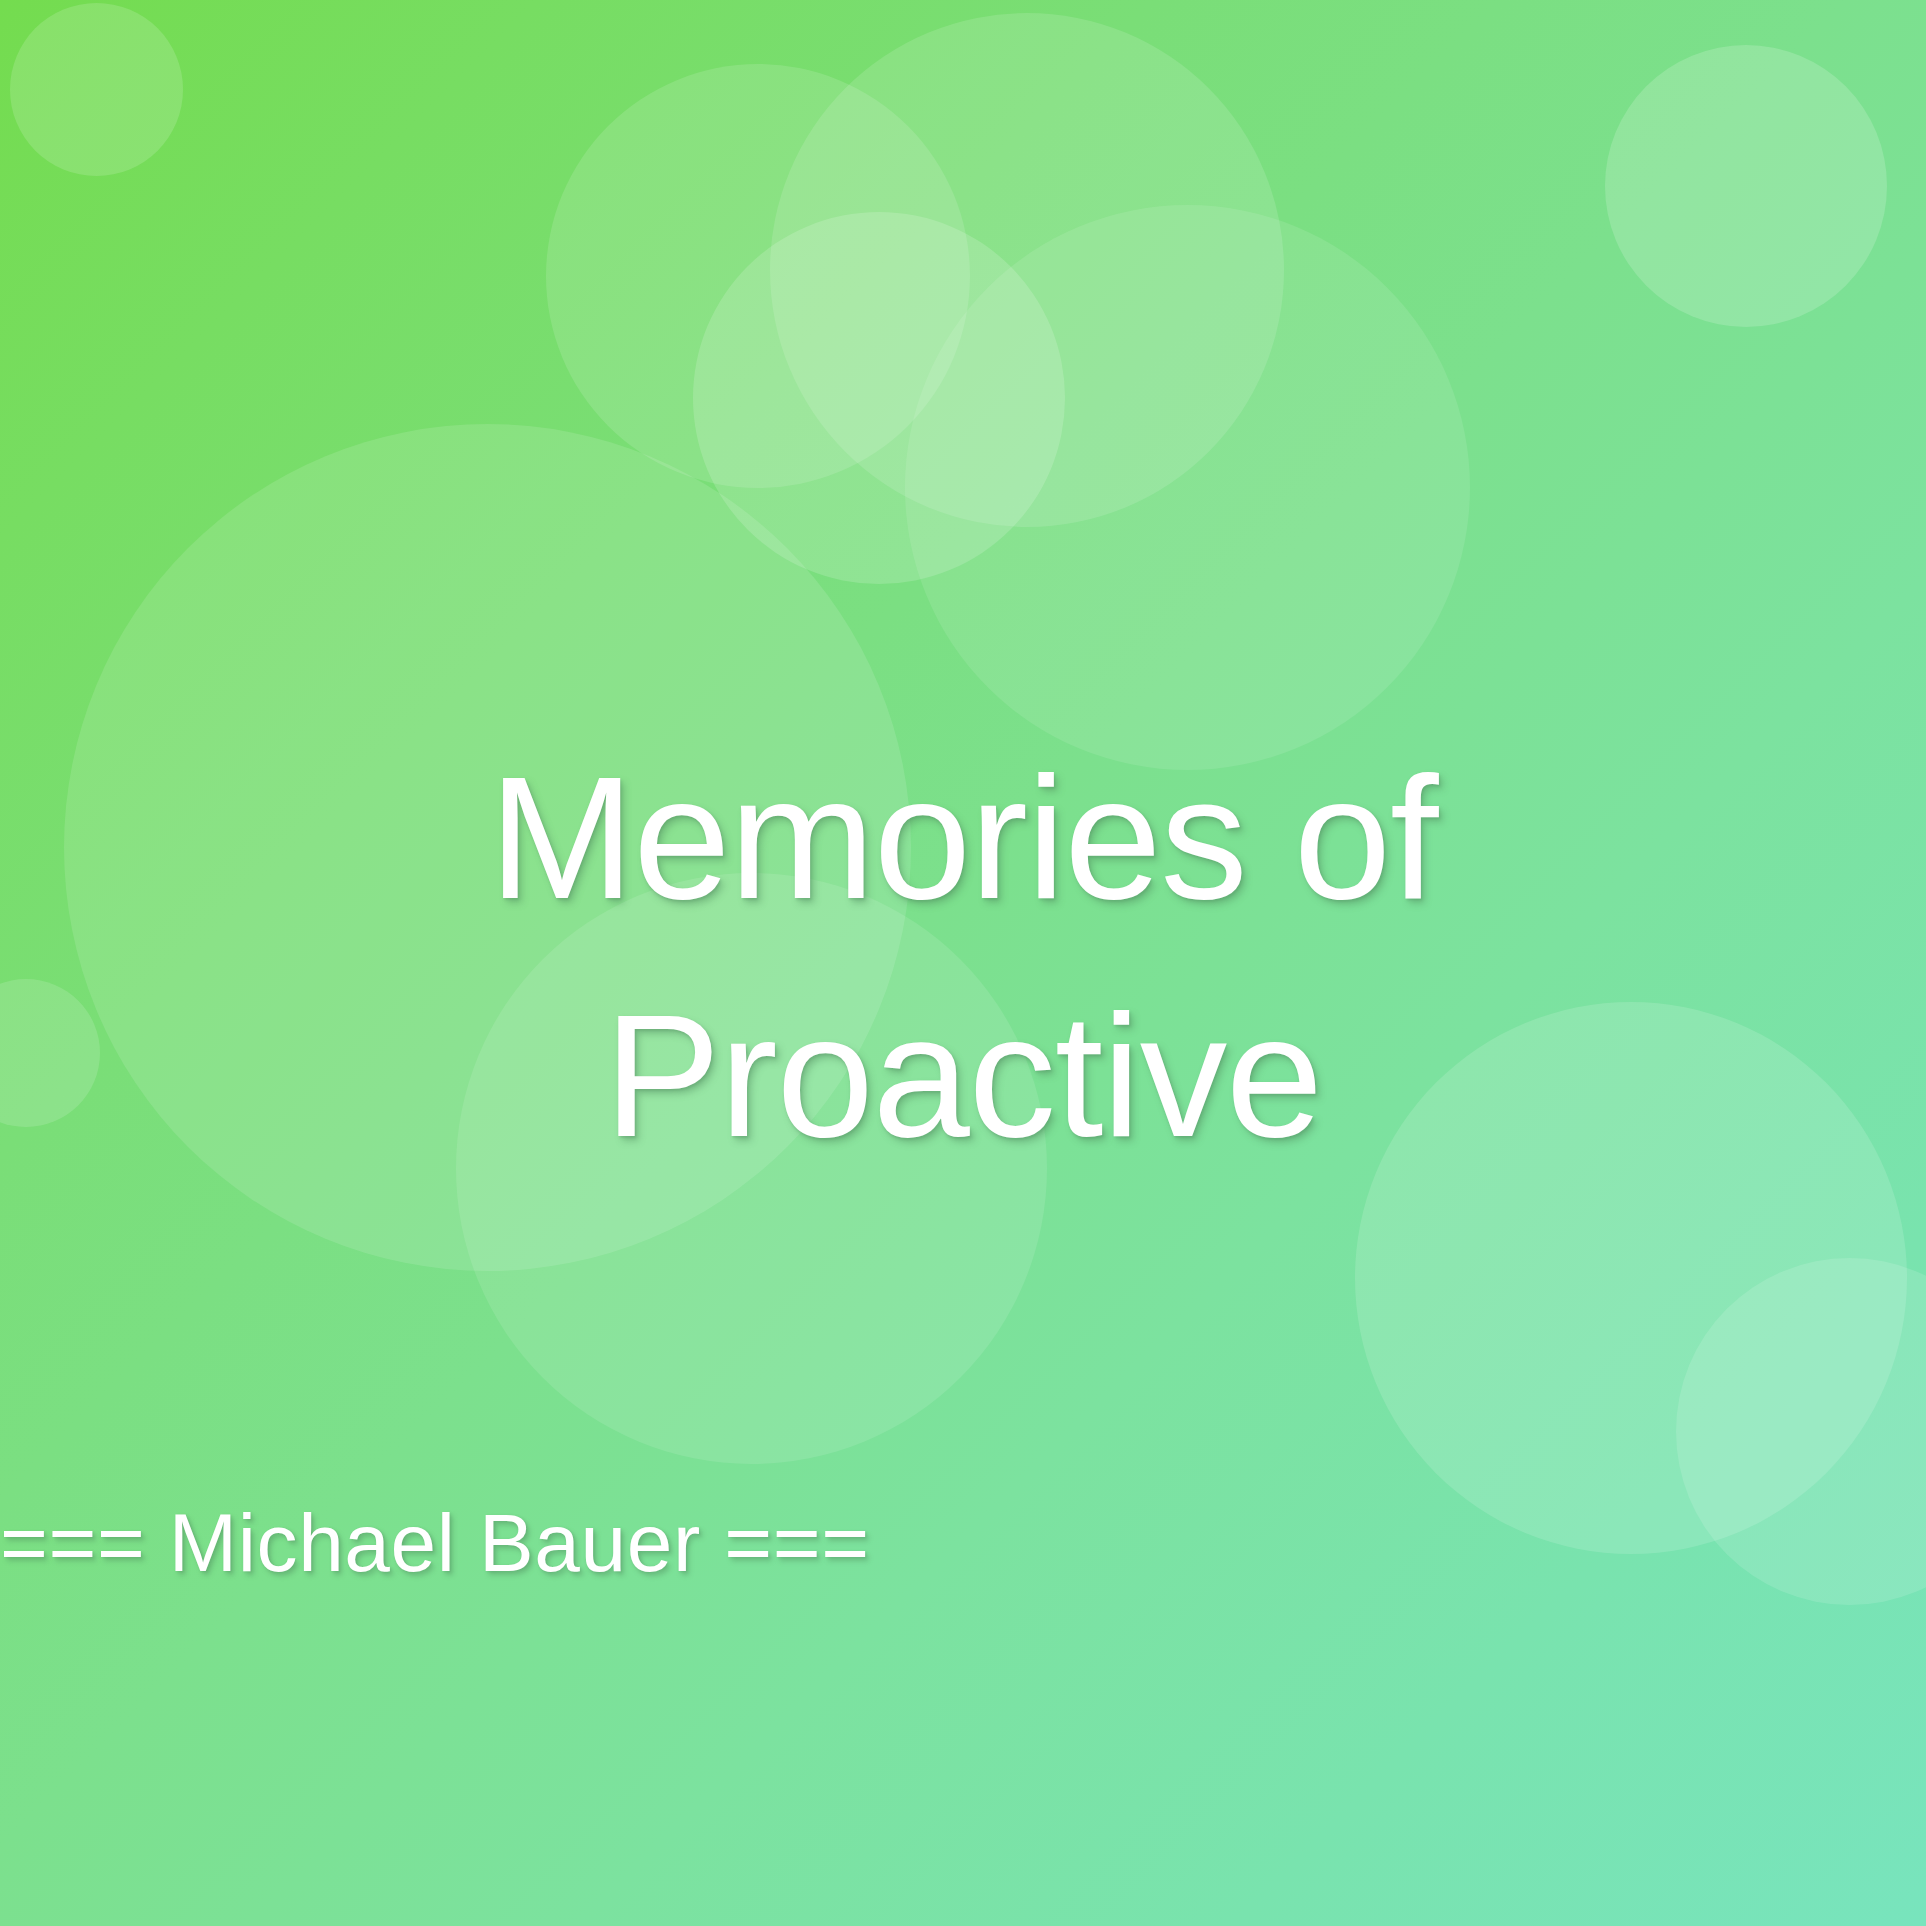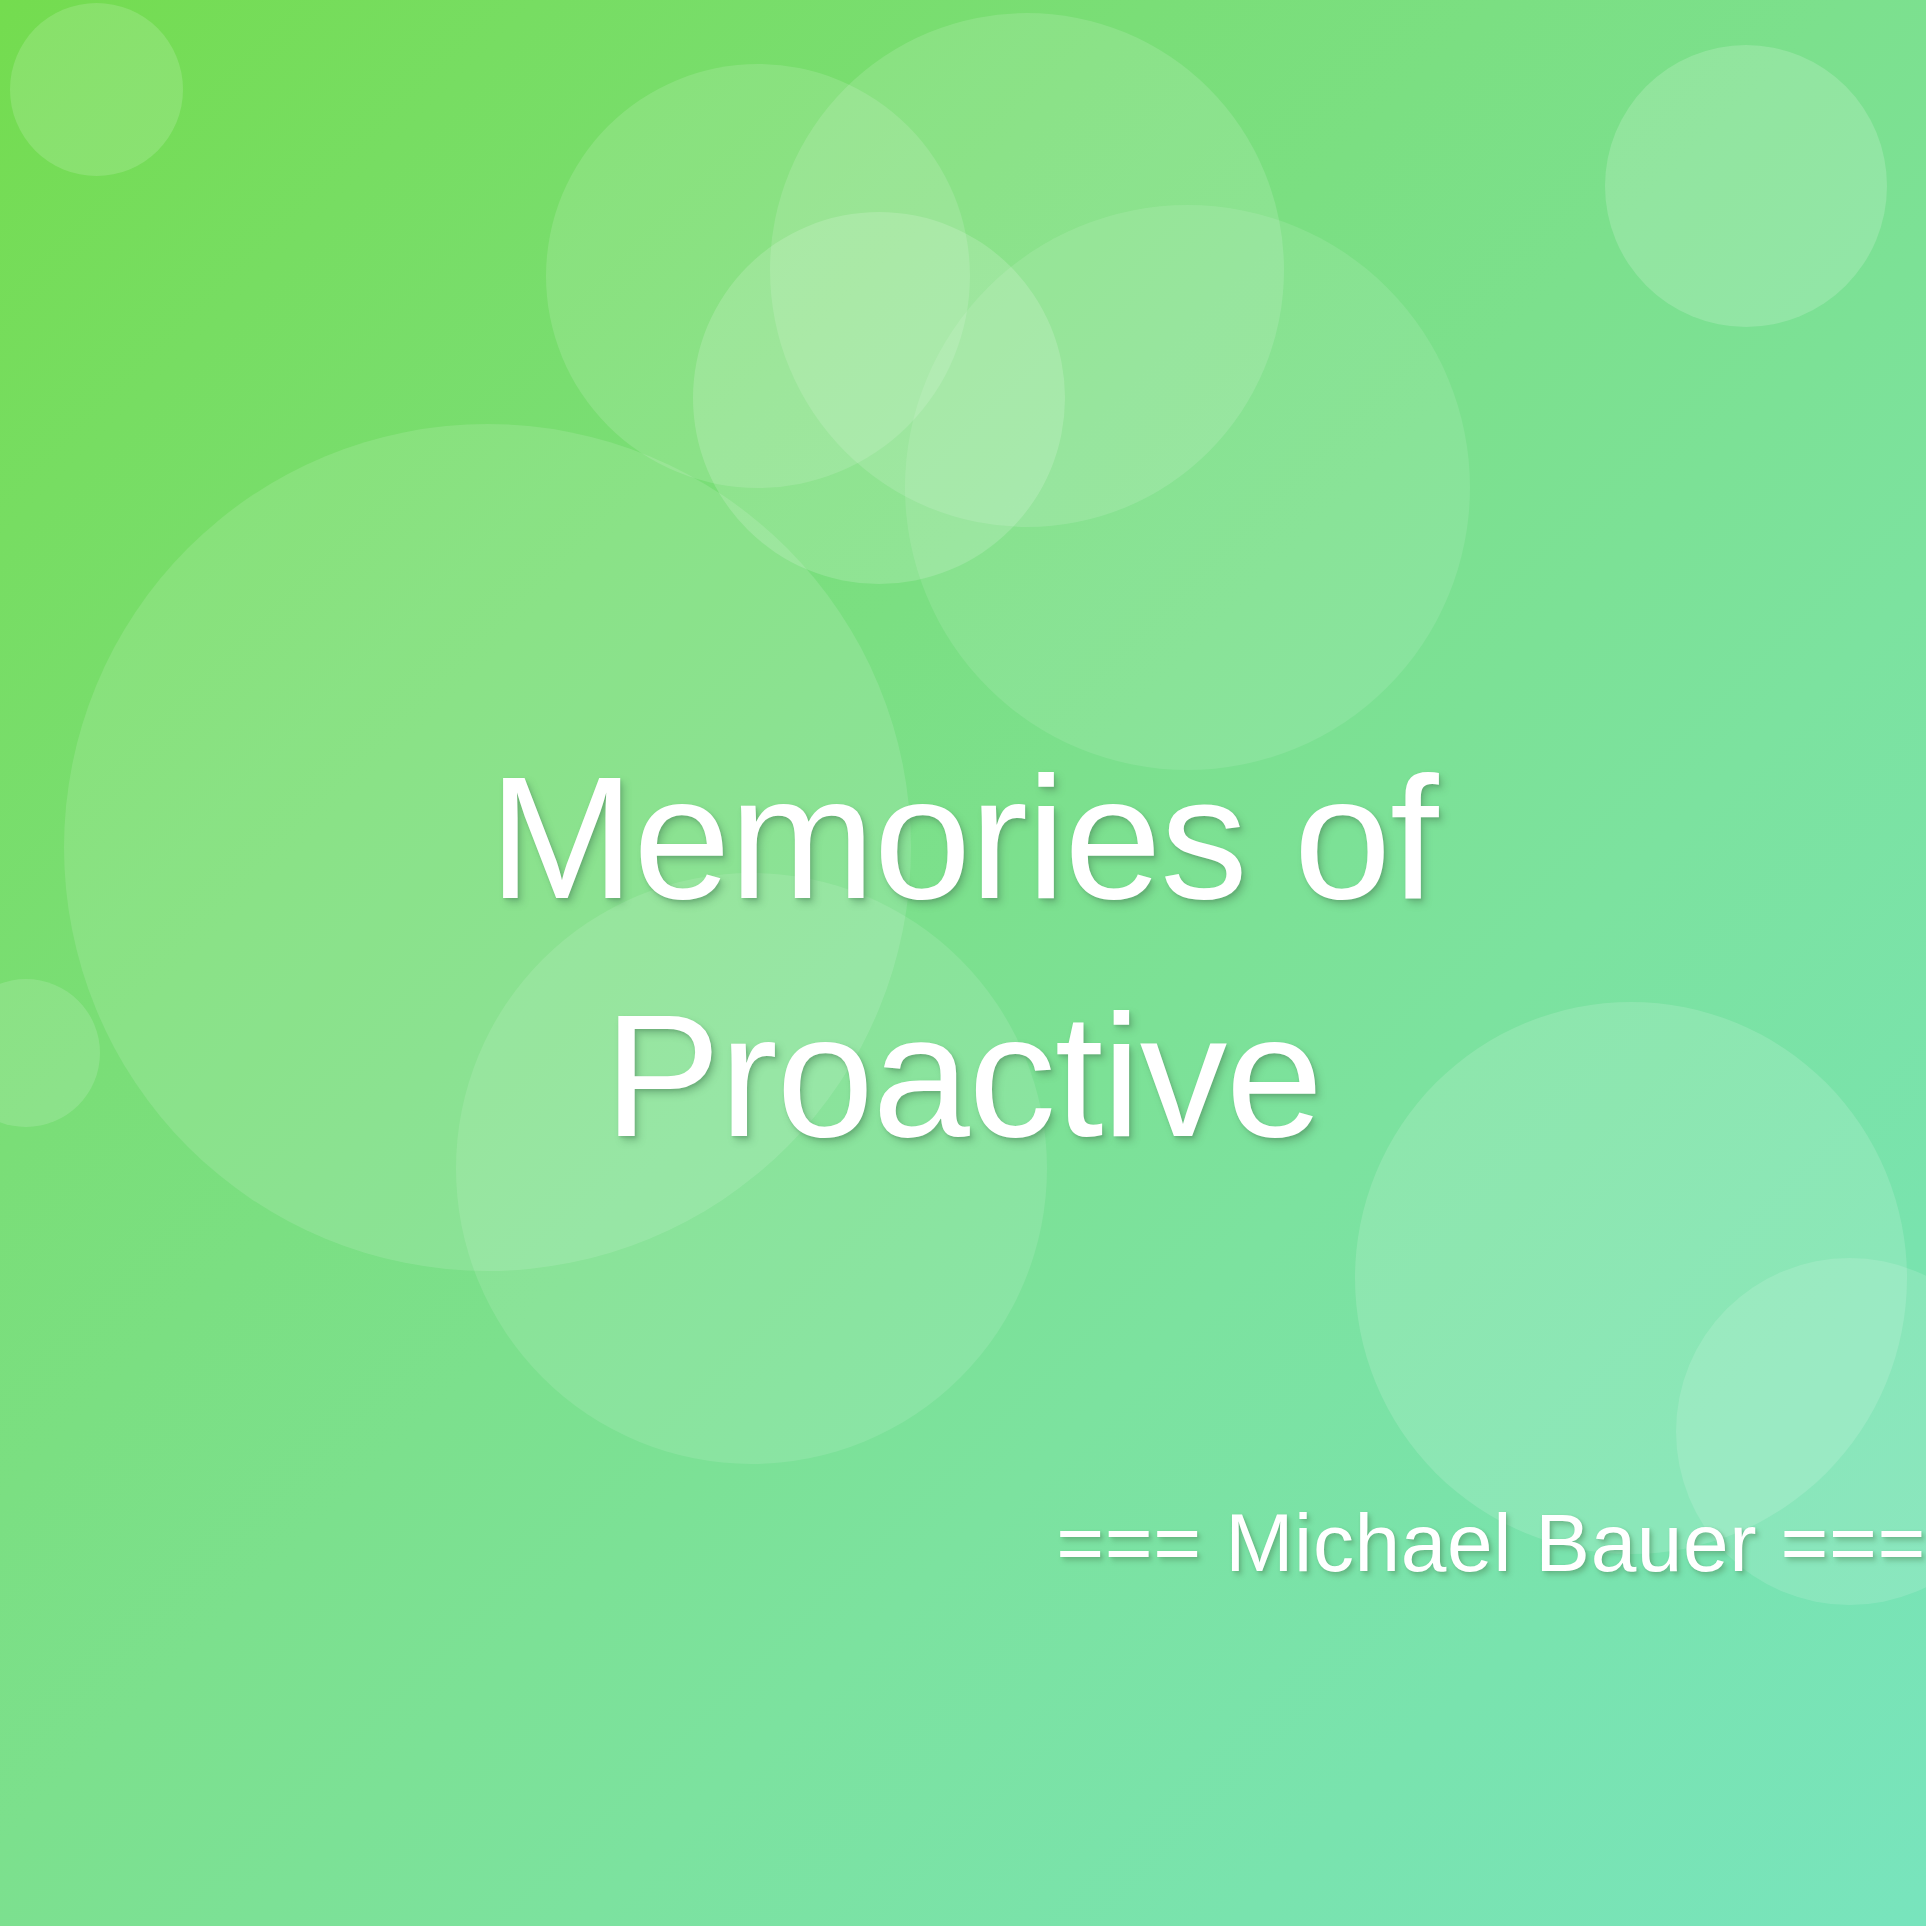--- a/index.html
+++ b/index.html
@@ -62,21 +62,21 @@
       3.9px 4.5px 7px rgba(80,140,95,0.42),
       1.3px 1.9px 2.6px rgba(80,140,95,0.30);
     white-space:pre-line;
   }
 
   #byline {
     position:absolute;
     left:0;
     right:0;
     top:1496px;
-    text-align:right;
+    text-align:left;
     color:#ffffff;
     font-size:82px;
     font-weight:400;
     letter-spacing:0.6px;
     text-shadow:
       3.2px 3.9px 5.8px rgba(80,140,95,0.40),
       1.3px 1.3px 2.6px rgba(80,140,95,0.28);
   }
 </style>
 </head>

